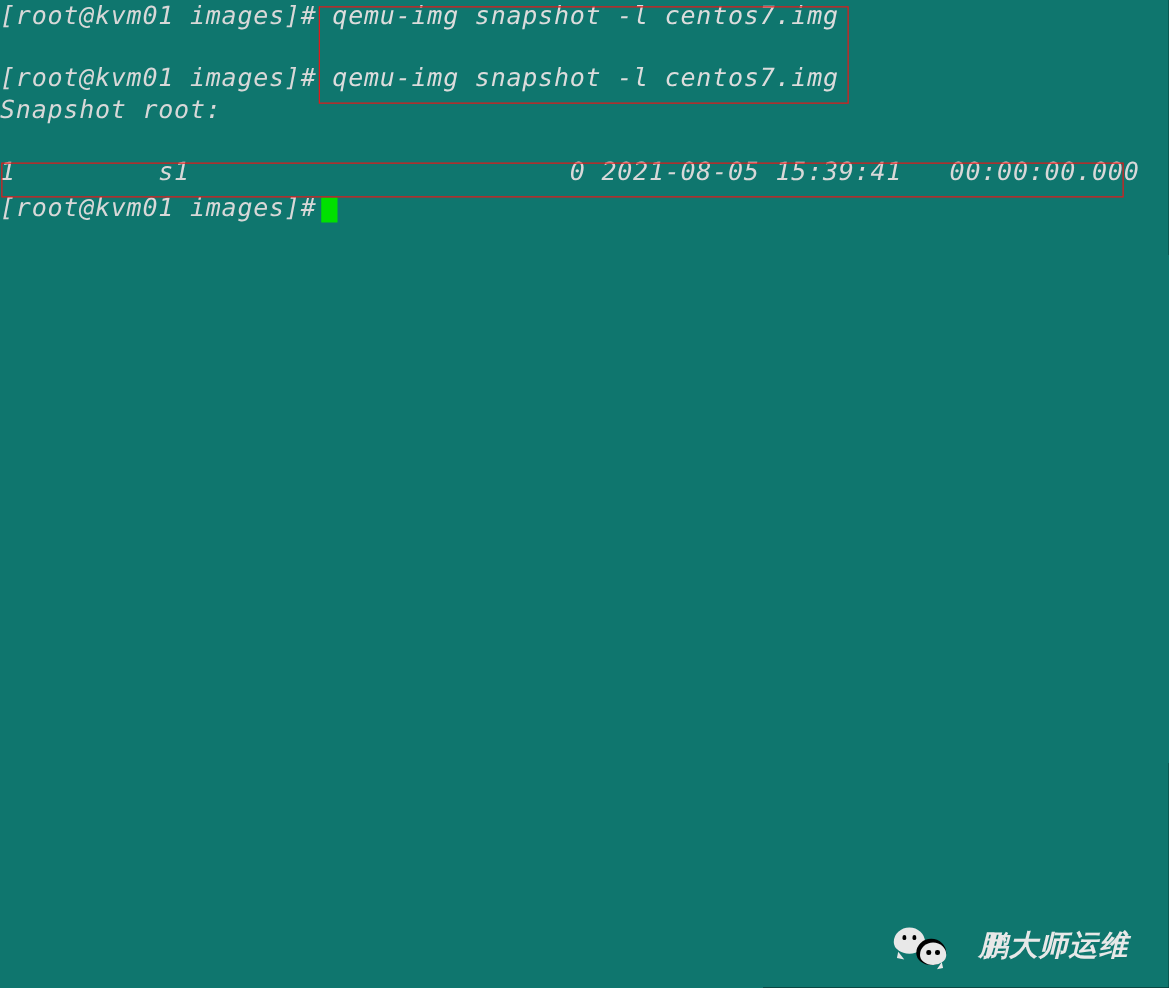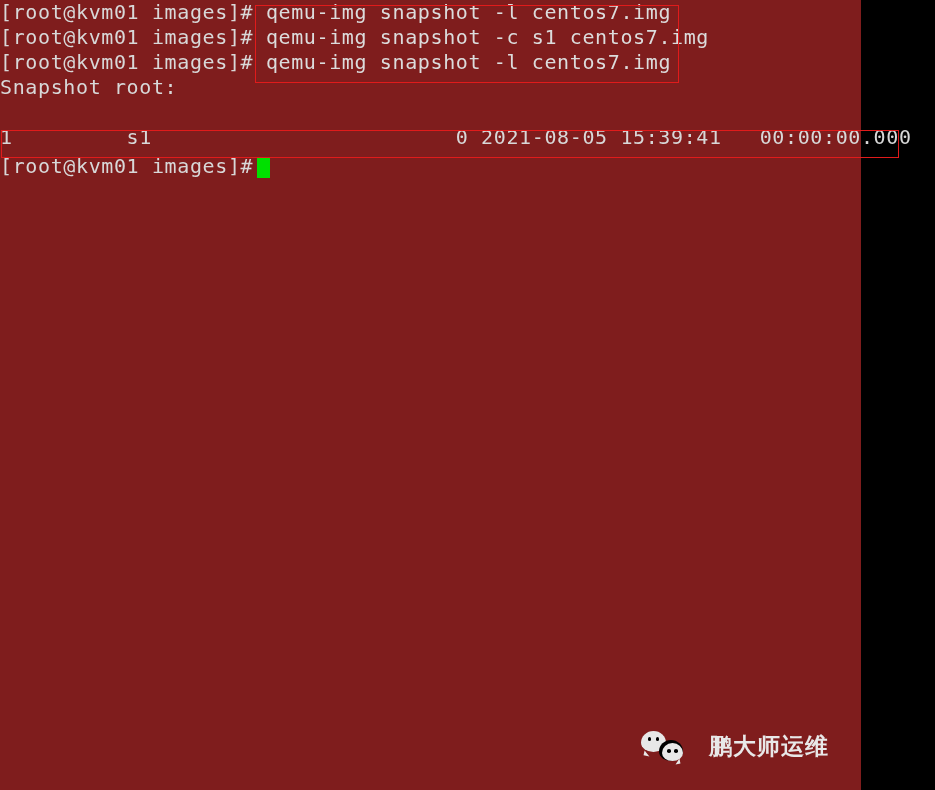--- a/index.html
+++ b/index.html
@@ -11,24 +11,25 @@
   body {
     width: 935px;
     height: 790px;
     overflow: hidden;
     font-family: "DejaVu Sans Mono", "Liberation Mono", monospace;
   }
 
   
   #terminal {
     position: relative;
-    width: 861px;
+    width: 935px;
     height: 790px;
-    background: #7f1d1d;
+    background: #0f766e;
     color: #d6d6d6;
+    font-style: italic;
   }
 
   
   .term-line {
     position: absolute;
     left: 0;
     height: 25px;
     line-height: 25px;
     white-space: pre;
     font-size: 20px;
@@ -57,21 +58,21 @@
     background: transparent;
   }
 
   
   #watermark {
     position: absolute;
     display: flex;
     align-items: center;
     gap: 26px;
     right: 32px;
-    bottom: 29px;
+    bottom: 18px;
     user-select: none;
   }
   #watermark .wm-text {
     font-family: "DejaVu Sans", "Liberation Sans", sans-serif;
     font-size: 23px;
     font-weight: 700;
     color: #e8e8e8;
     letter-spacing: 1px;
     line-height: 1;
   }
@@ -127,21 +128,20 @@
   .wechat-mark .eye.s1 { right: 12px;  bottom: 8px; }
   .wechat-mark .eye.s2 { right: 5.5px; bottom: 8px; }
 </style>
 </head>
 <body>
 
 <div id="terminal">
 
   <div class="term-line" style="top:0px;"><span class="prompt-text">[root@kvm01 images]# </span><span class="cmd-text">qemu-img snapshot -l centos7.img</span></div>
 
-  <div class="term-line" style="top:25px;"><span class="prompt-text">[root@kvm01 images]# </span><span class="cmd-text">qemu-img snapshot -c s1 centos7.img</span></div>
 
   <div class="term-line" style="top:50px;"><span class="prompt-text">[root@kvm01 images]# </span><span class="cmd-text">qemu-img snapshot -l centos7.img</span></div>
 
   <div class="term-line" style="top:75px;">Snapshot root:</div>
 
 
   <div class="term-line" style="top:125px;">1         s1                        0 2021-08-05 15:39:41   00:00:00.000</div>
 
   <div class="term-line" style="top:154px;"><span class="prompt-text">[root@kvm01 images]# </span></div>
   <div id="cursor-block" style="left:257px; top:158px;"></div>

